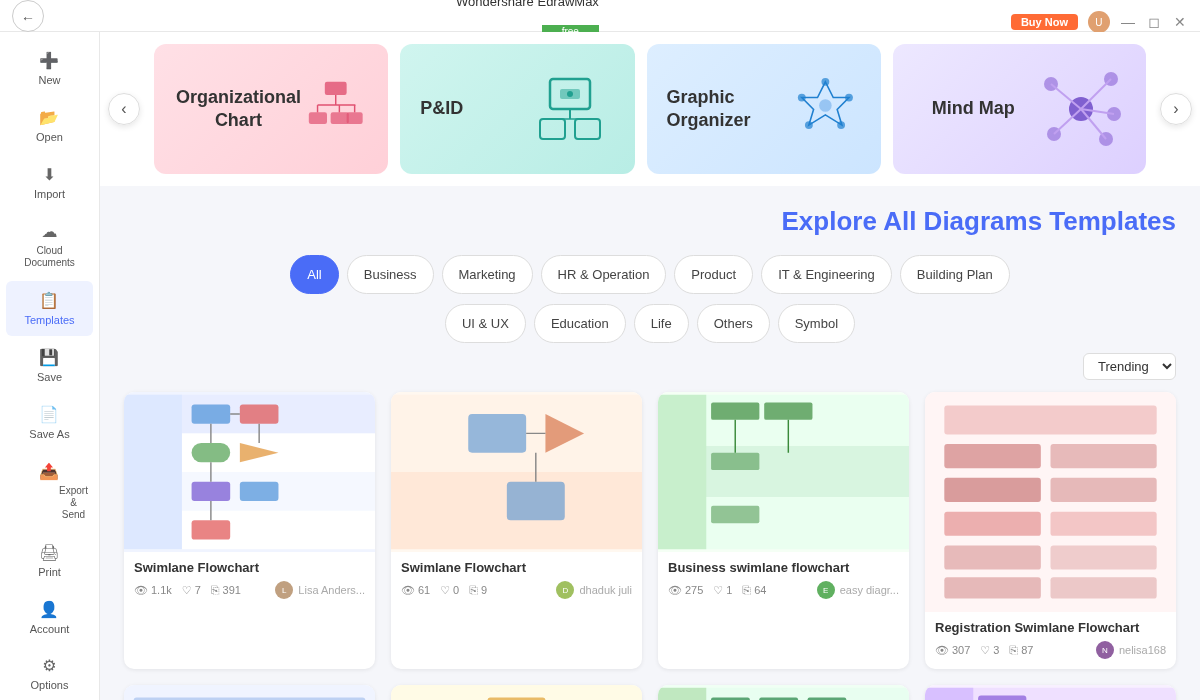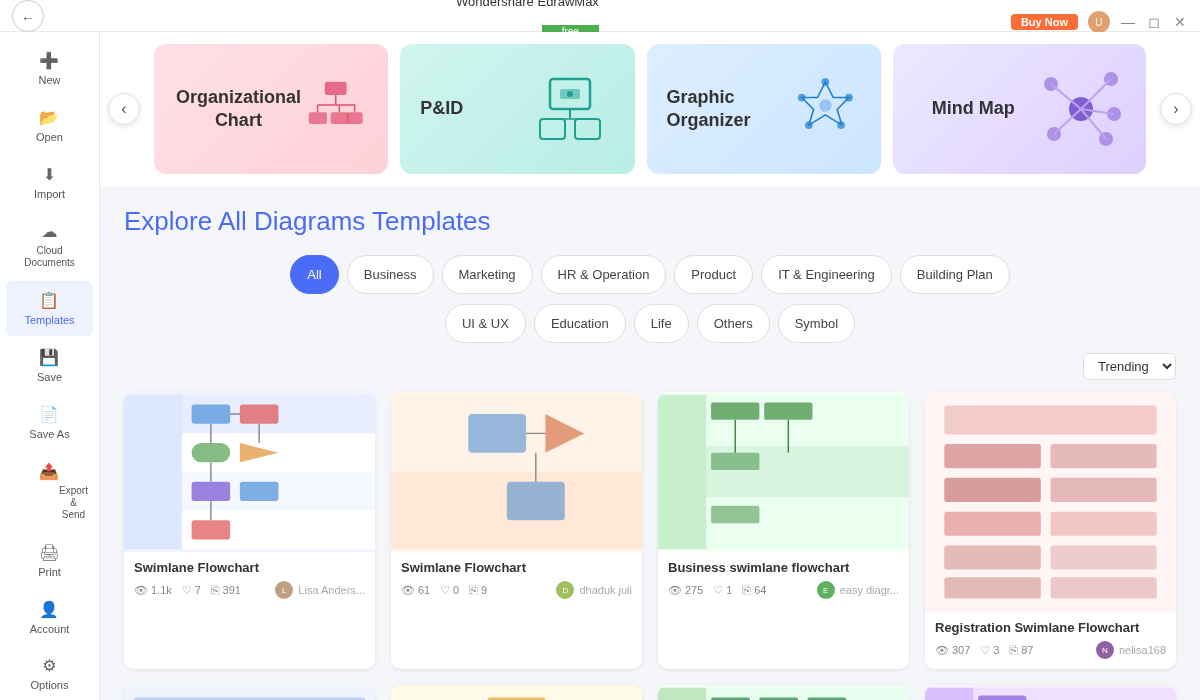--- a/index.html
+++ b/index.html
@@ -86,21 +86,21 @@
     }
     .hero-card.pink { background: linear-gradient(135deg, #ffe0e6 0%, #ffd0d8 100%); text-align: center; }
     .hero-card.teal { background: linear-gradient(135deg, #d0f5ef 0%, #b8ede5 100%); }
     .hero-card.blue { background: linear-gradient(135deg, #ddeeff 0%, #cce5ff 100%); }
     .hero-card.purple { background: linear-gradient(135deg, #ede8ff 0%, #ddd0ff 100%); padding-left: 39px; }
     .hero-card-title { font-size: 18px; font-weight: 700; color: #333; line-height: 1.3; max-width: 140px; }
     .hero-card-img { width: 90px; height: 90px; display: flex; align-items: center; justify-content: center; }
 
     
     .explore-section { padding: 20px 24px 0; }
-    .explore-title { text-align: left; font-size: 26px; font-weight: 400; color: #222; margin-bottom: 18px; }
+    .explore-title { text-align: right; font-size: 26px; font-weight: 700; color: #222; margin-bottom: 18px; }
     .explore-title span { color: #4a6cf7; }
 
     
     .filter-row { display: flex; flex-wrap: wrap; gap: 8px; justify-content: center; margin-bottom: 10px; }
     .filter-tag {
       padding: 11px 16px; border-radius: 20px; border: 1px solid #ddd;
       font-size: 13px; cursor: pointer; background: #fff; color: #444;
       transition: all 0.15s;
     }
     .filter-tag.active { background: #4a6cf7; color: #fff; border-color: #4a6cf7; }

